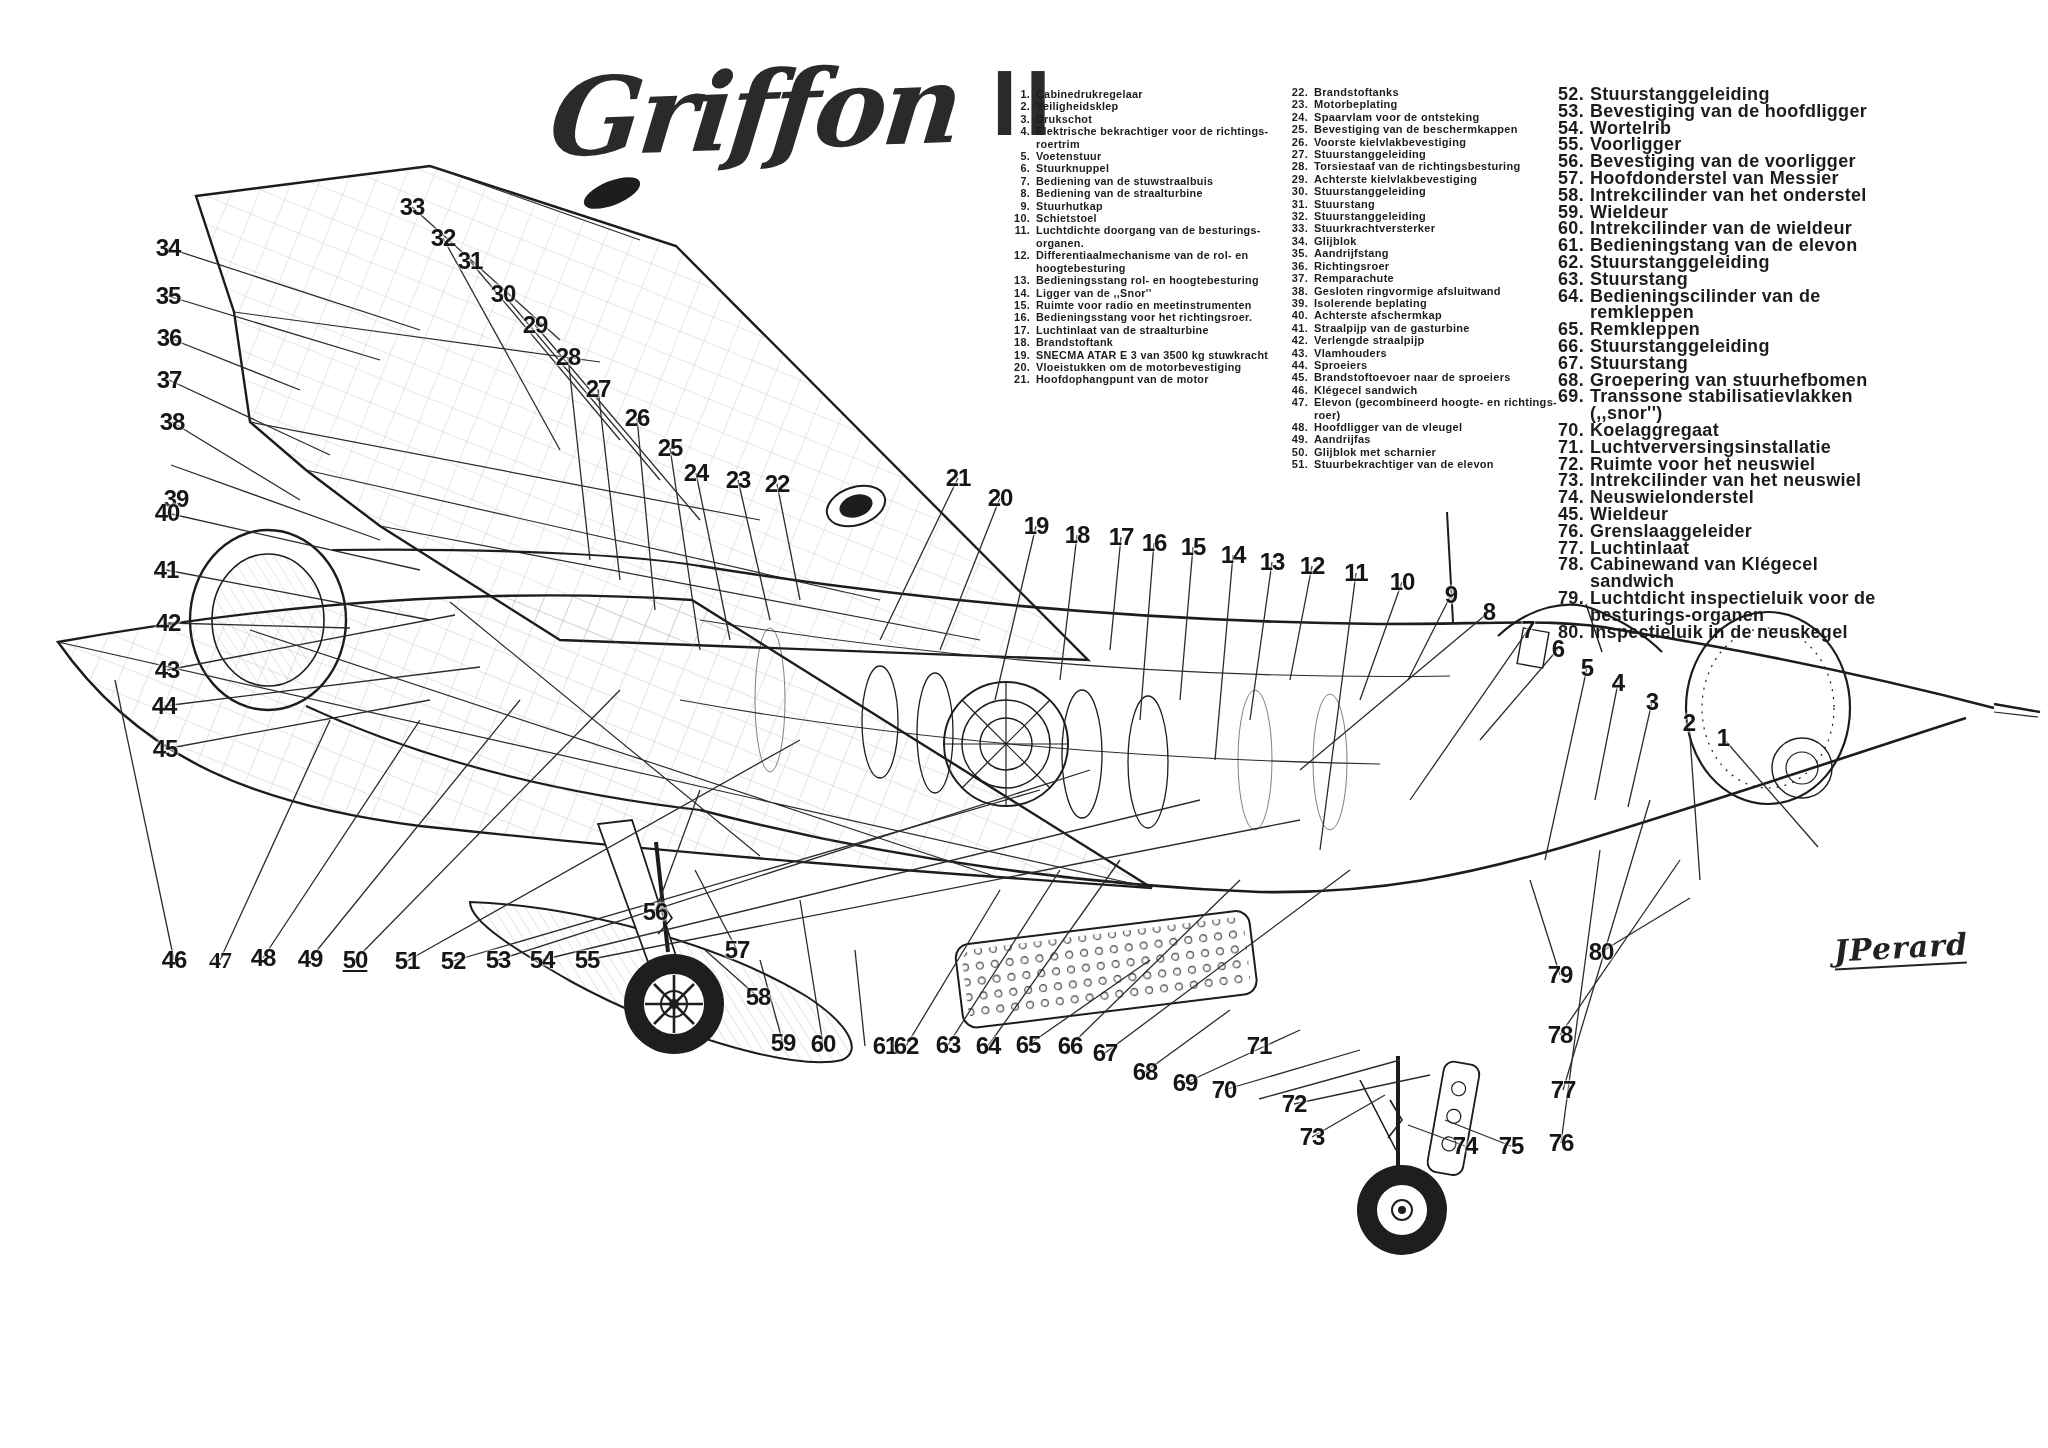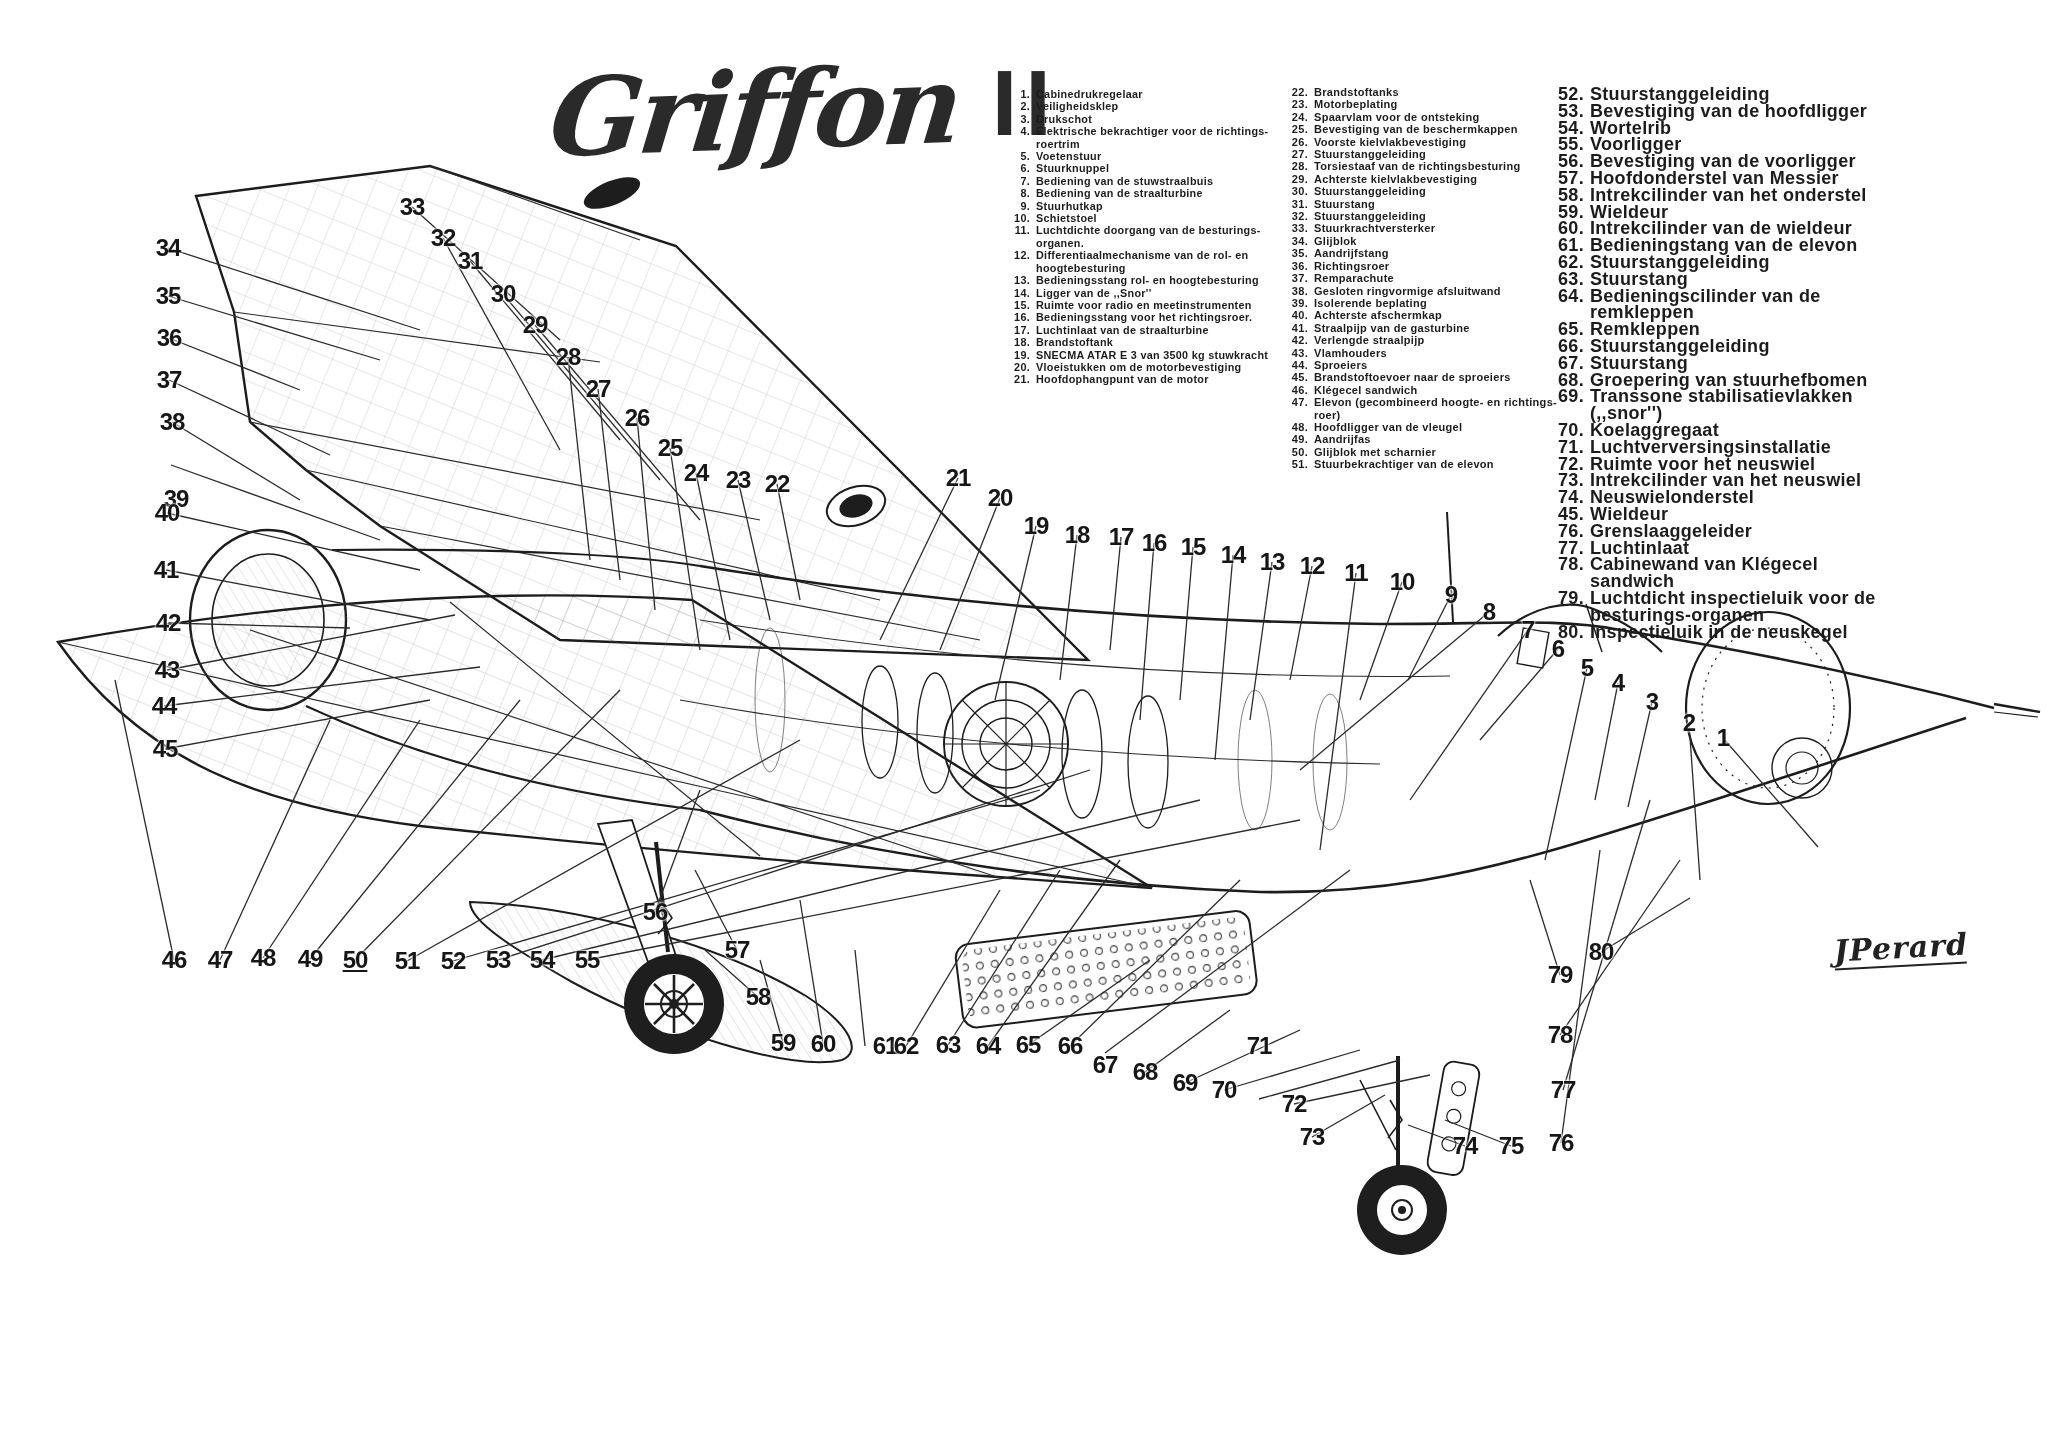--- a/index.html
+++ b/index.html
@@ -608,41 +608,41 @@
       <div class="callout" style="left: 169px; top: 380px;">37</div>
       <div class="callout" style="left: 172px; top: 422px;">38</div>
       <div class="callout" style="left: 176px; top: 465px; margin-top: 34px;">39</div>
       <div class="callout" style="left: 167px; top: 513px;">40</div>
       <div class="callout" style="left: 166px; top: 570px;">41</div>
       <div class="callout" style="left: 168px; top: 623px;">42</div>
       <div class="callout" style="left: 167px; top: 670px;">43</div>
       <div class="callout" style="left: 164px; top: 706px;">44</div>
       <div class="callout" style="left: 165px; top: 749px;">45</div>
       <div class="callout" style="left: 174px; top: 960px;">46</div>
-      <div class="callout" style="left: 220px; top: 960px;">47</div>
+      <div class="callout" style="left: 220px; top: 960px; font-family: Liberation Serif, serif;">47</div>
       <div class="callout" style="left: 263px; top: 958px;">48</div>
       <div class="callout" style="left: 310px; top: 959px;">49</div>
       <div class="callout" style="left: 355px; top: 960px; text-decoration: underline;">50</div>
       <div class="callout" style="left: 407px; top: 961px;">51</div>
       <div class="callout" style="left: 453px; top: 961px;">52</div>
       <div class="callout" style="left: 498px; top: 960px;">53</div>
       <div class="callout" style="left: 542px; top: 960px;">54</div>
       <div class="callout" style="left: 587px; top: 960px;">55</div>
       <div class="callout" style="left: 655px; top: 912px;">56</div>
       <div class="callout" style="left: 737px; top: 950px;">57</div>
       <div class="callout" style="left: 758px; top: 997px;">58</div>
       <div class="callout" style="left: 783px; top: 1043px;">59</div>
       <div class="callout" style="left: 823px; top: 1044px;">60</div>
       <div class="callout" style="left: 865px; top: 1046px; margin-left: 20px;">61</div>
       <div class="callout" style="left: 906px; top: 1046px;">62</div>
       <div class="callout" style="left: 948px; top: 1045px;">63</div>
       <div class="callout" style="left: 988px; top: 1046px;">64</div>
       <div class="callout" style="left: 1028px; top: 1045px;">65</div>
       <div class="callout" style="left: 1070px; top: 1046px;">66</div>
-      <div class="callout" style="left: 1105px; top: 1053px; margin-top: 12px;">67</div>
+      <div class="callout" style="left: 1105px; top: 1053px;">67</div>
       <div class="callout" style="left: 1145px; top: 1072px;">68</div>
       <div class="callout" style="left: 1185px; top: 1083px;">69</div>
       <div class="callout" style="left: 1224px; top: 1090px;">70</div>
       <div class="callout" style="left: 1259px; top: 1046px;">71</div>
       <div class="callout" style="left: 1294px; top: 1104px;">72</div>
       <div class="callout" style="left: 1312px; top: 1137px;">73</div>
       <div class="callout" style="left: 1465px; top: 1146px;">74</div>
       <div class="callout" style="left: 1511px; top: 1146px;">75</div>
       <div class="callout" style="left: 1561px; top: 1143px;">76</div>
       <div class="callout" style="left: 1563px; top: 1090px;">77</div>

